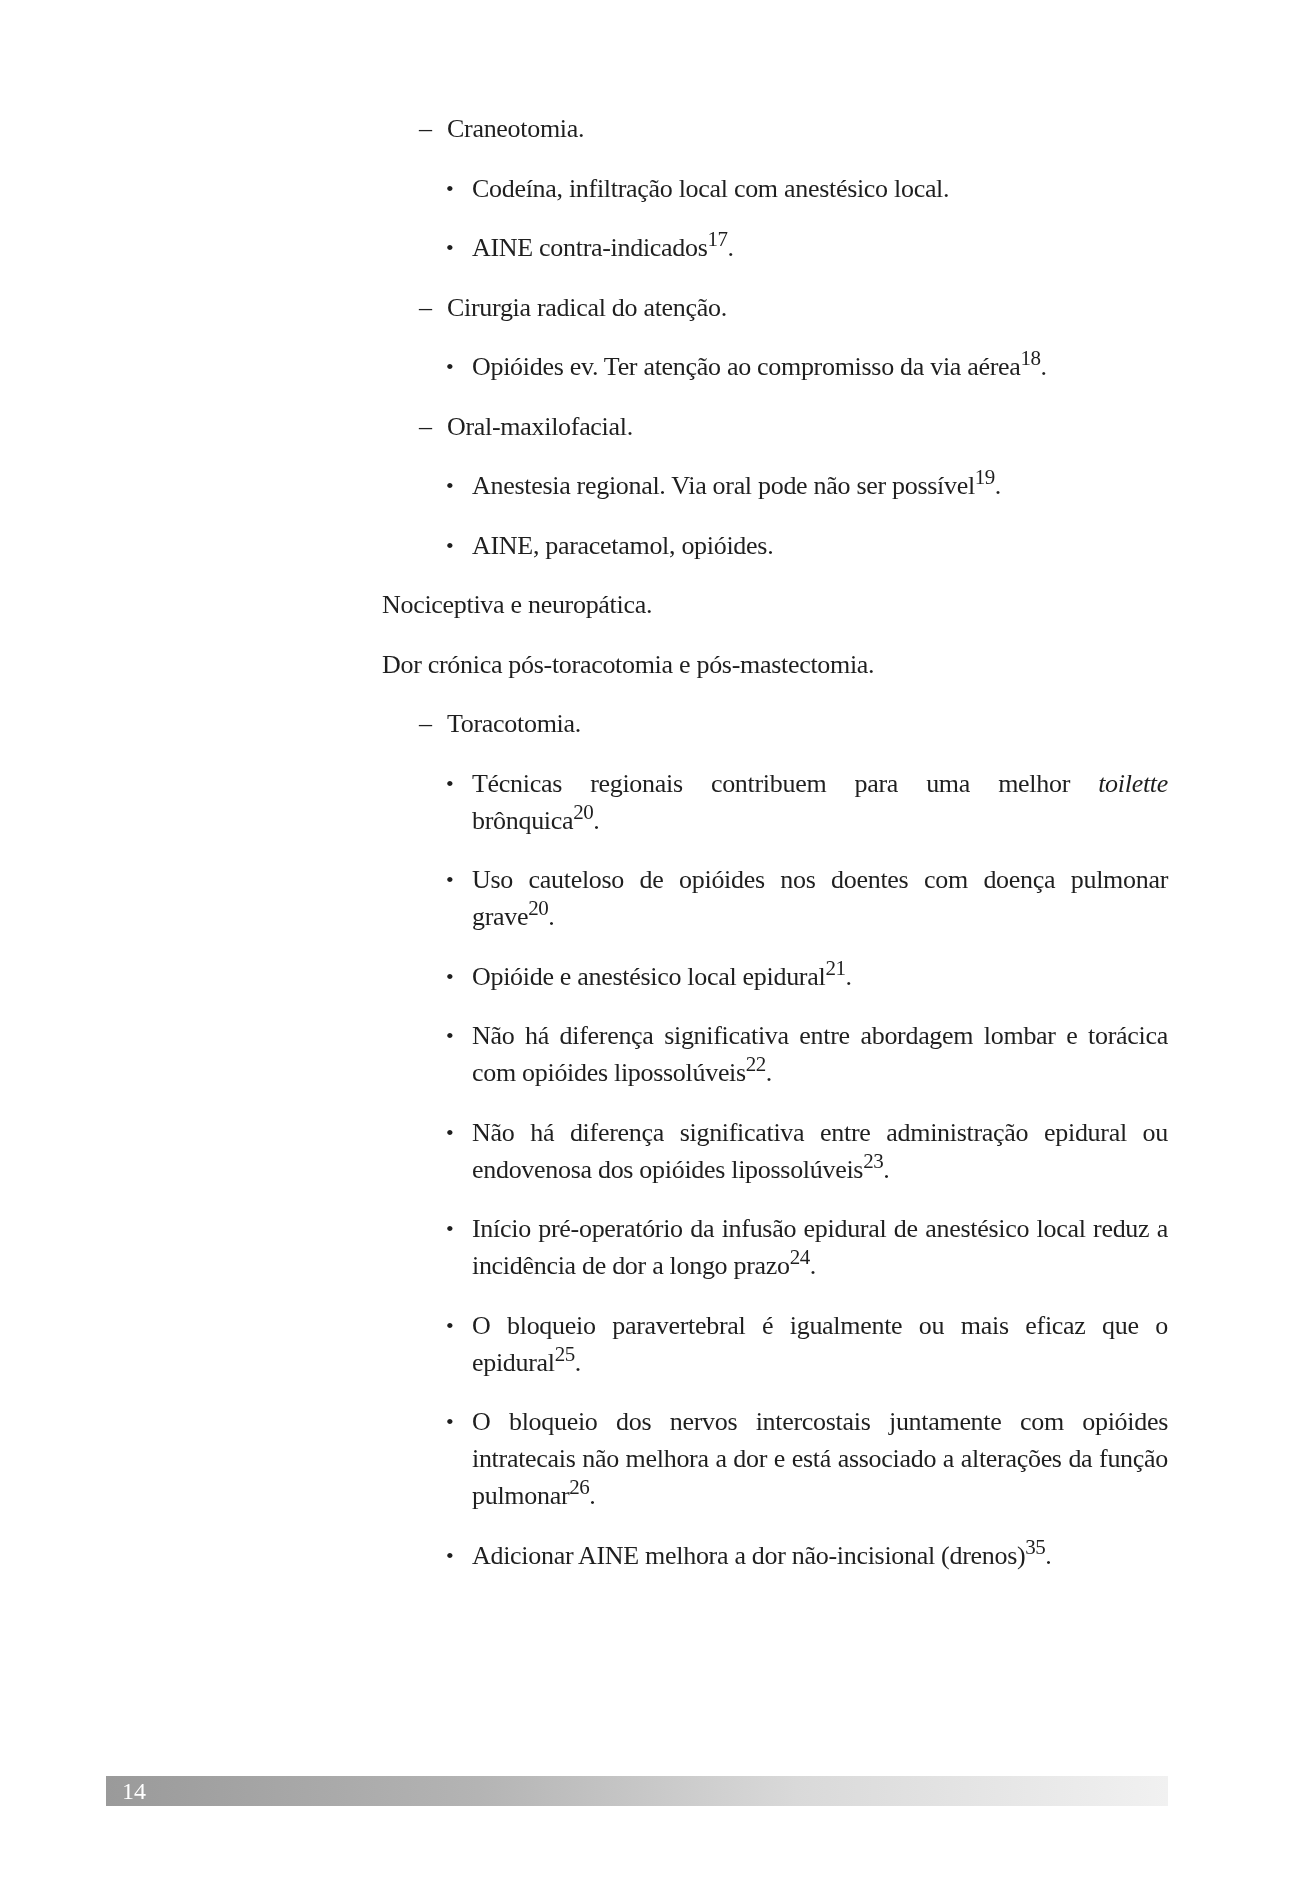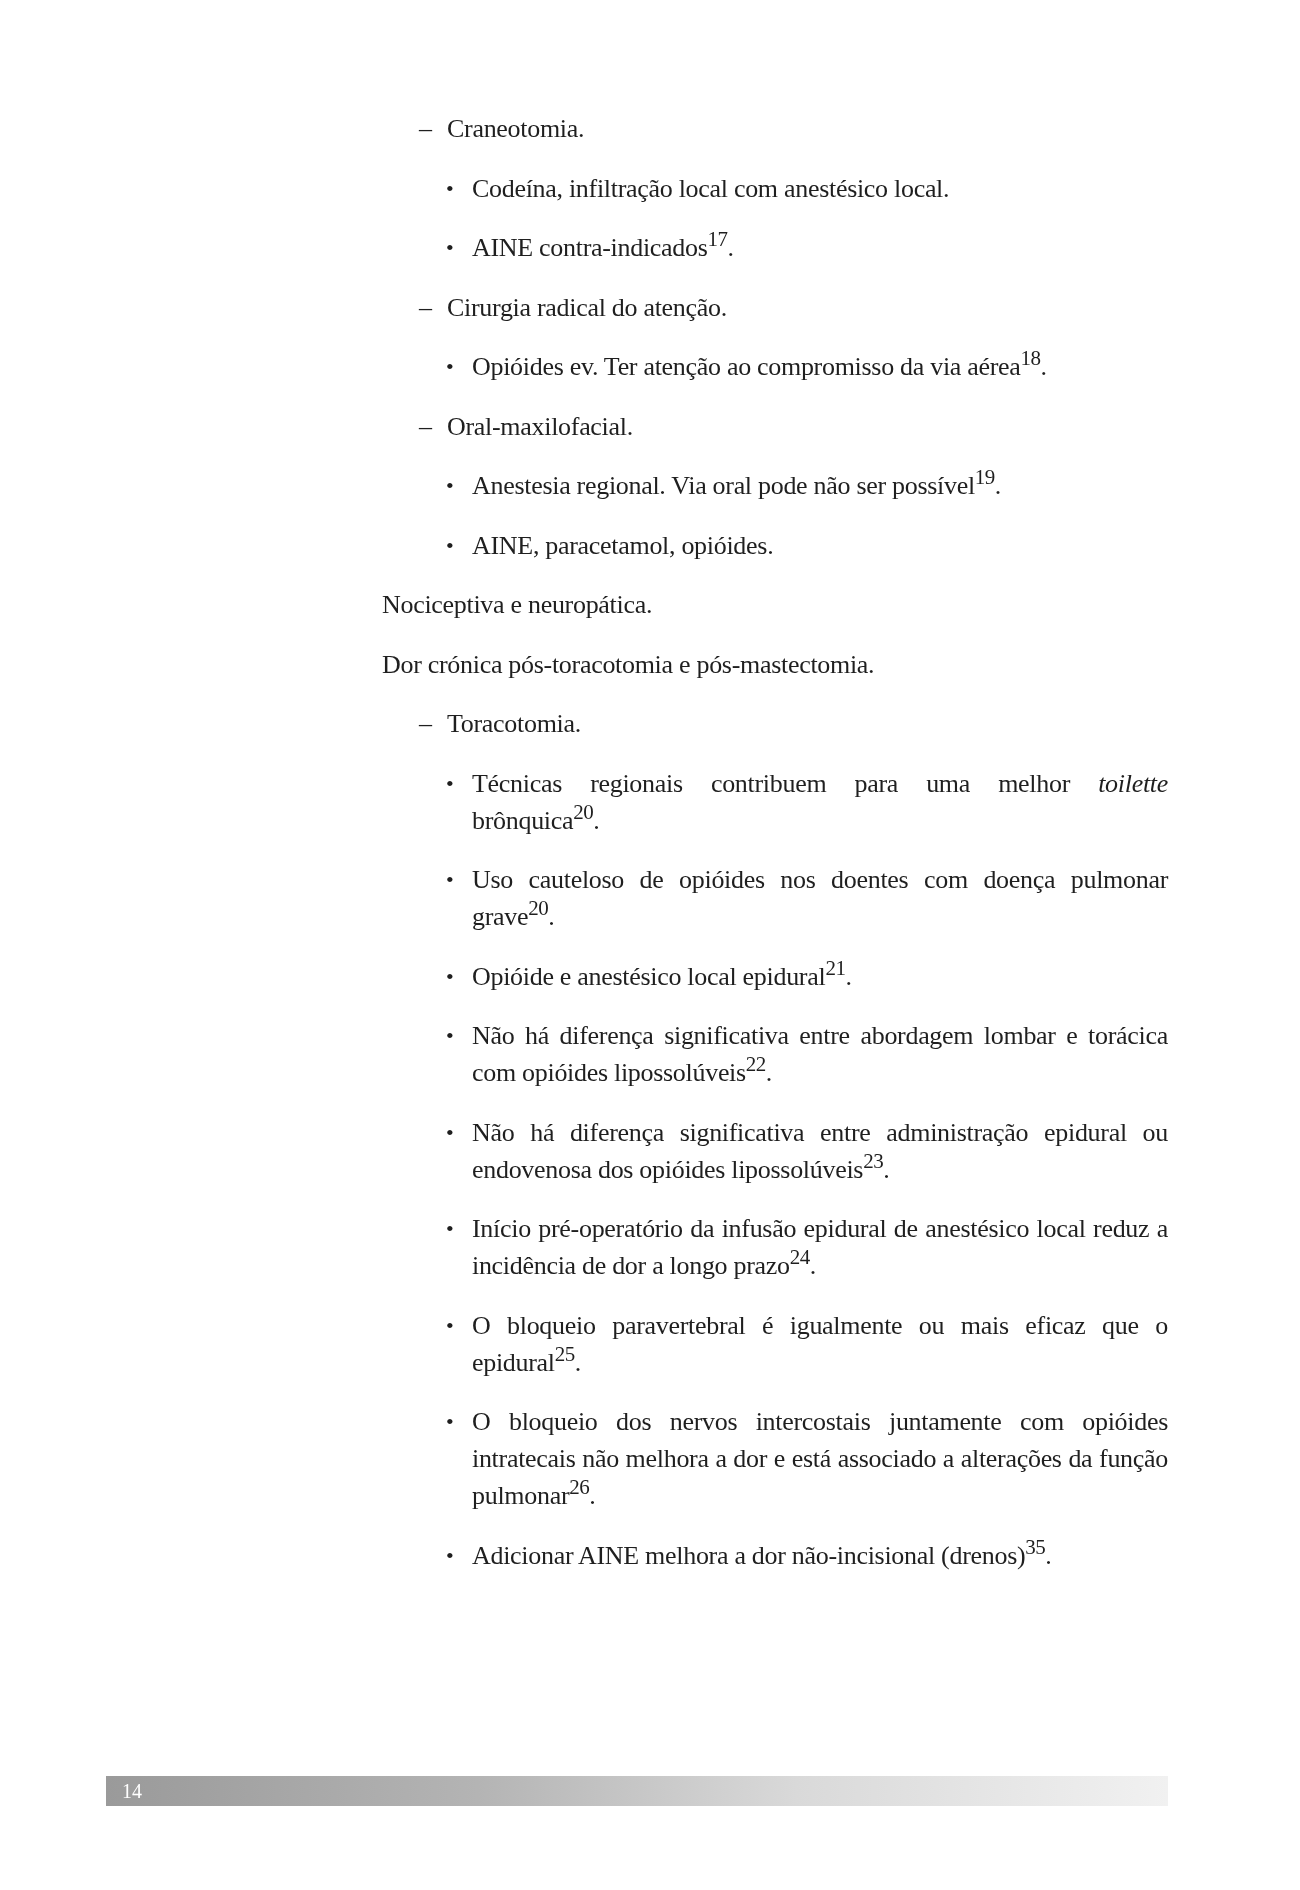--- a/index.html
+++ b/index.html
@@ -77,21 +77,21 @@
       left: 106px;
       top: 1776px;
       width: 1062px;
       height: 30px;
       background: linear-gradient(to right, #9a9a9a 0%, #b4b4b4 35%, #d9d9d9 65%, #f1f1f1 100%);
     }
     .page-number {
       position: absolute;
       left: 16px;
       top: 0;
-      font-size: 20px;
+      font-size: 24px;
       line-height: 31px;
       color: #ffffff;
       font-family: "Liberation Serif", "DejaVu Serif", serif;
     }
   </style>
 </head>
 <body>
 
 <div class="page">
   <div class="content">

